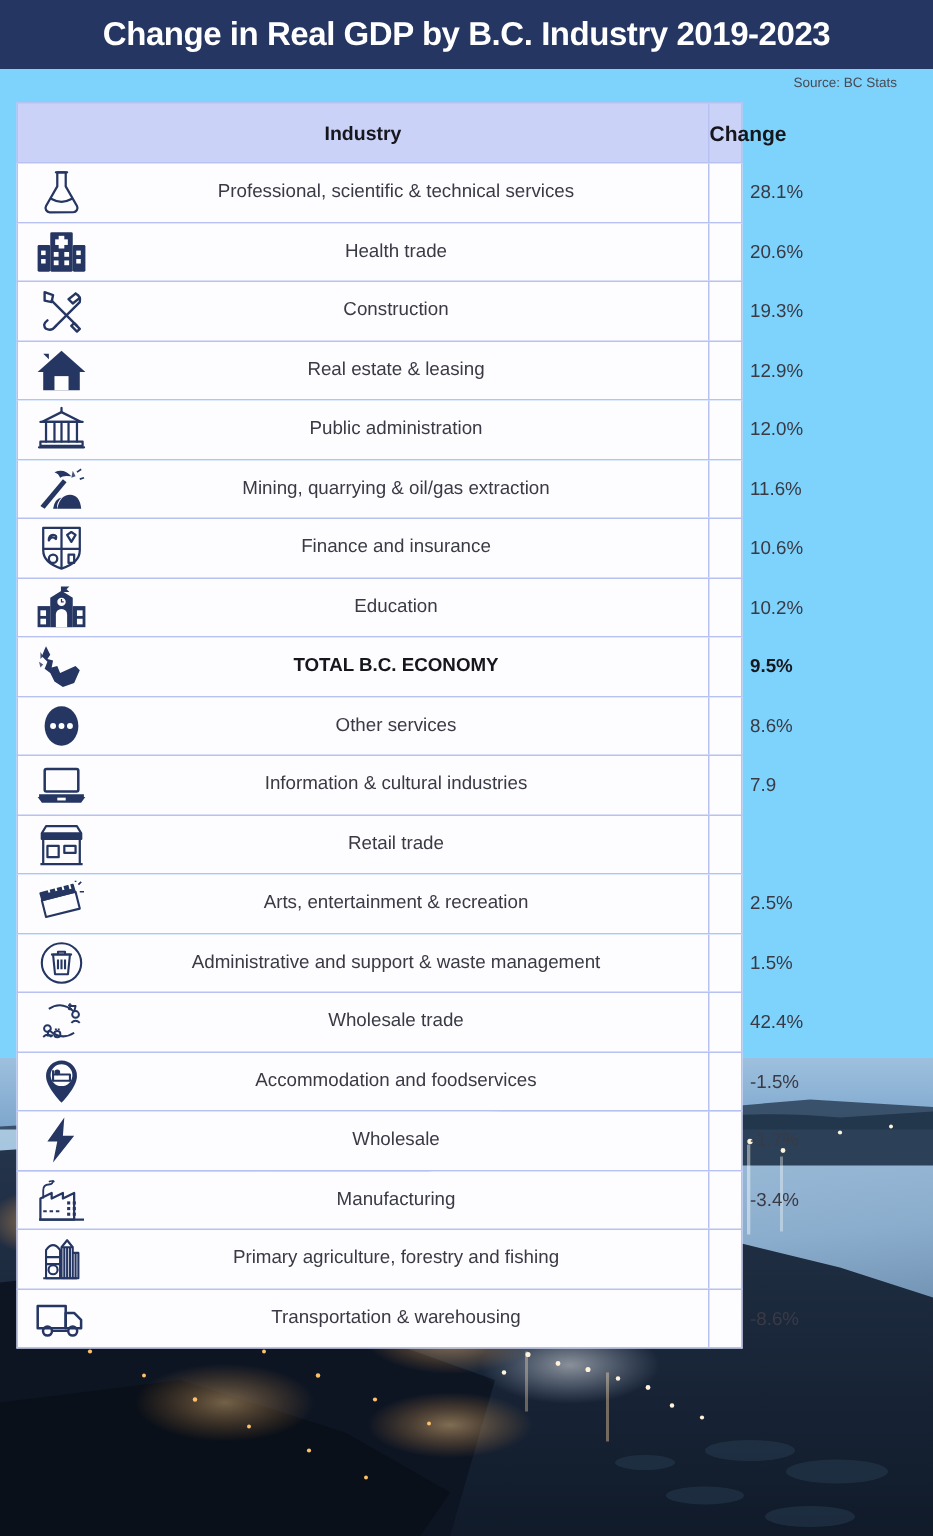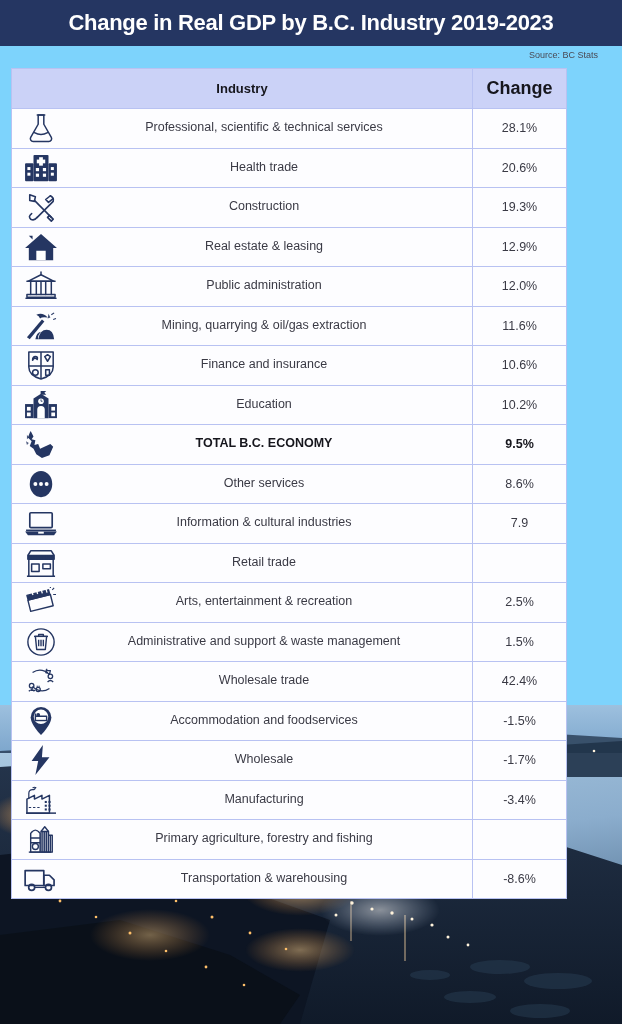--- a/index.html
+++ b/index.html
@@ -68,33 +68,33 @@
     position: absolute;
     left: 11px;
     top: 68px;
     width: 600px;
     z-index: 5;
     border-collapse: separate;
     border-spacing: 0;
   }
   .trow {
     display: flex;
-    width: 556px;
+    width: 484px;
     box-sizing: border-box;
     border: 1px solid #b8c2f2;
     border-top: none;
     background: #fdfdff;
     align-items: flex-end;
   }
   .trow.head {
     border-top: 1px solid #b8c2f2;
     background: #cbd2f7;
     height: 41px;
   }
-  .trow.body { height: 39.5px; }
+  .trow.body { height: 39.5px; gap: 27px; }
 
   .cell-industry {
     flex: 0 0 461px;
     height: 100%;
     display: flex;
     align-items: center;
     position: relative;
     box-sizing: border-box;
     border-right: 1px solid #b8c2f2;
   }
@@ -135,21 +135,21 @@
     color: #3a3a45;
   }
   .head-label {
     flex: 1 1 auto;
     text-align: center;
     font-size: 13px;
     font-weight: bold;
     color: #16161d;
   }
   .head-change {
-    font-size: 18px;
+    font-size: 14px;
     font-weight: bold;
     color: #16161d;
   }
   .trow.total .industry-label,
   .trow.total .change-label {
     font-weight: bold;
     color: #16161d;
   }
 </style>
 </head>

